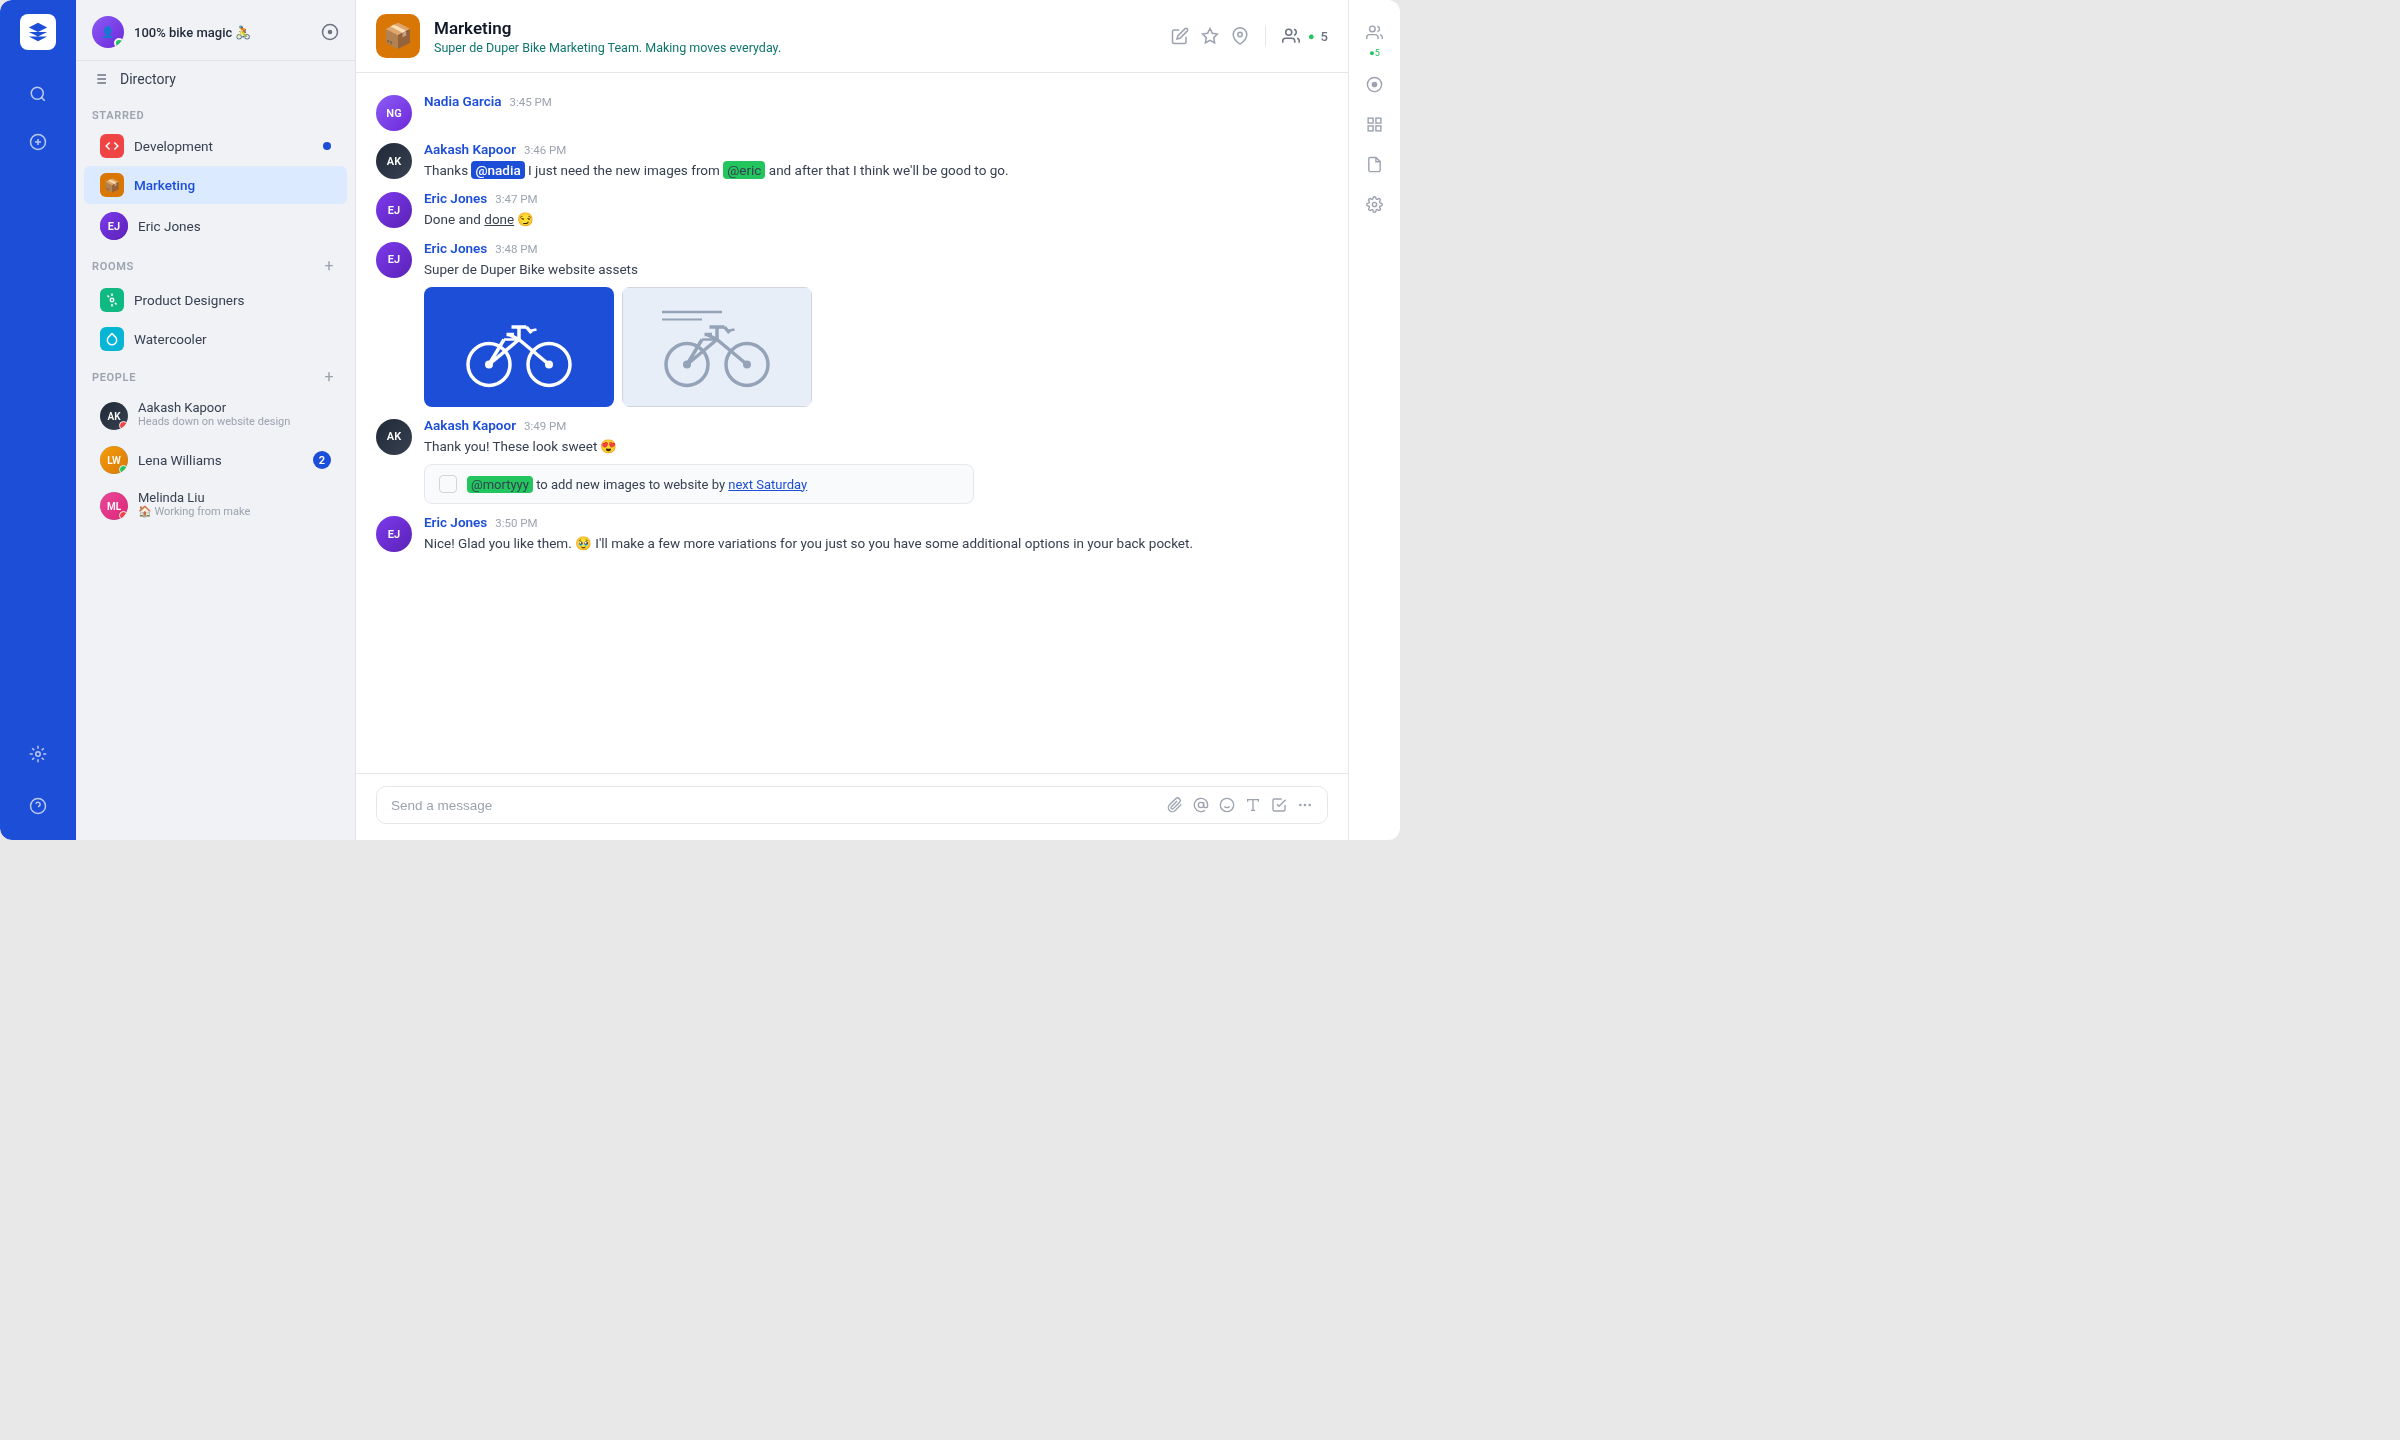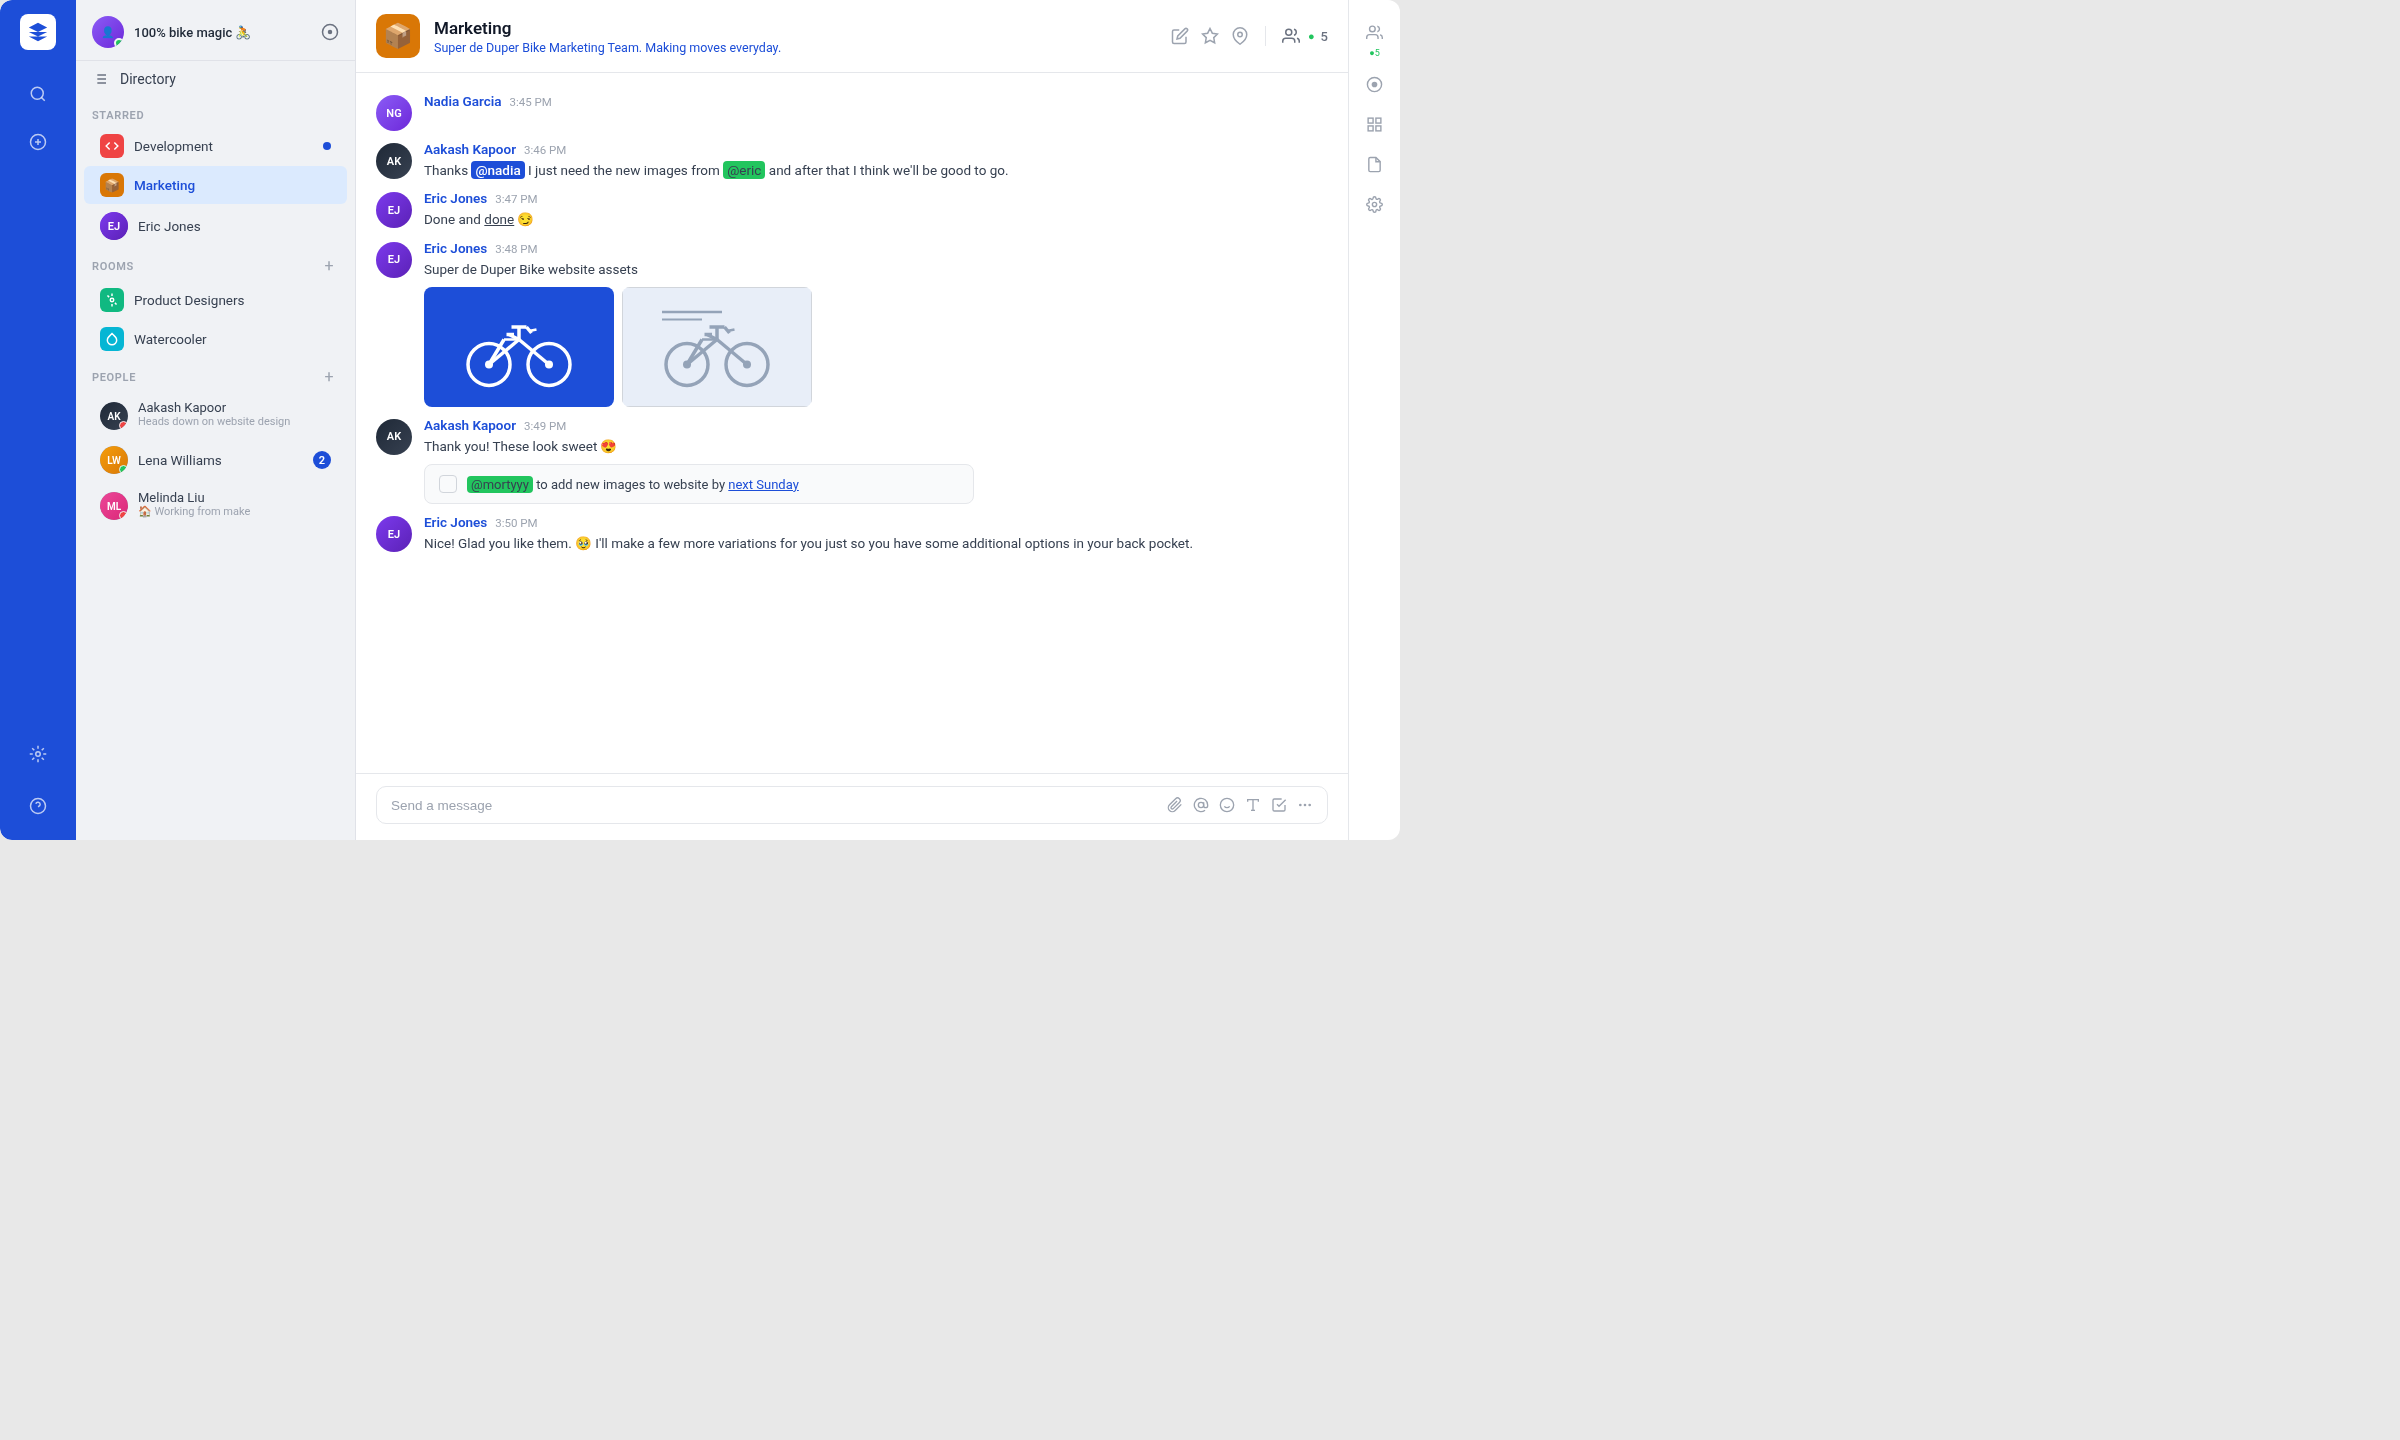--- a/index.html
+++ b/index.html
@@ -221,21 +221,21 @@
       flex-shrink: 0;
     }
     .channel-info { flex: 1; }
     .channel-name {
       font-size: 17px;
       font-weight: 600;
       color: #111827;
     }
     .channel-desc {
       font-size: 12.5px;
-      color: #1d4ed8;
+      color: #0f766e;
       margin-top: 2px;
     }
     .header-actions {
       display: flex;
       align-items: center;
       gap: 12px;
     }
     .header-action-btn {
       color: #9ca3af;
       cursor: pointer;
@@ -743,21 +743,21 @@
       </div>
       <div class="msg-content">
         <div class="msg-header">
           <span class="msg-author">Aakash Kapoor</span>
           <span class="msg-time">3:49 PM</span>
         </div>
         <div class="msg-text">Thank you! These look sweet 😍</div>
         <div class="task-item">
           <div class="task-checkbox"></div>
           <div class="task-text">
-            <span class="mention-plain">@mortyyy</span>  to add new images to website by <span class="task-link">next Sunday</span>
+            <span class="mention-plain">@mortyyy</span>  to add new images to website by <span class="task-link">next Saturday</span>
           </div>
         </div>
       </div>
     </div>
 
     <div class="message">
       <div class="msg-avatar av-eric">
         <div class="face" style="font-size:11px;">EJ</div>
       </div>
       <div class="msg-content">

